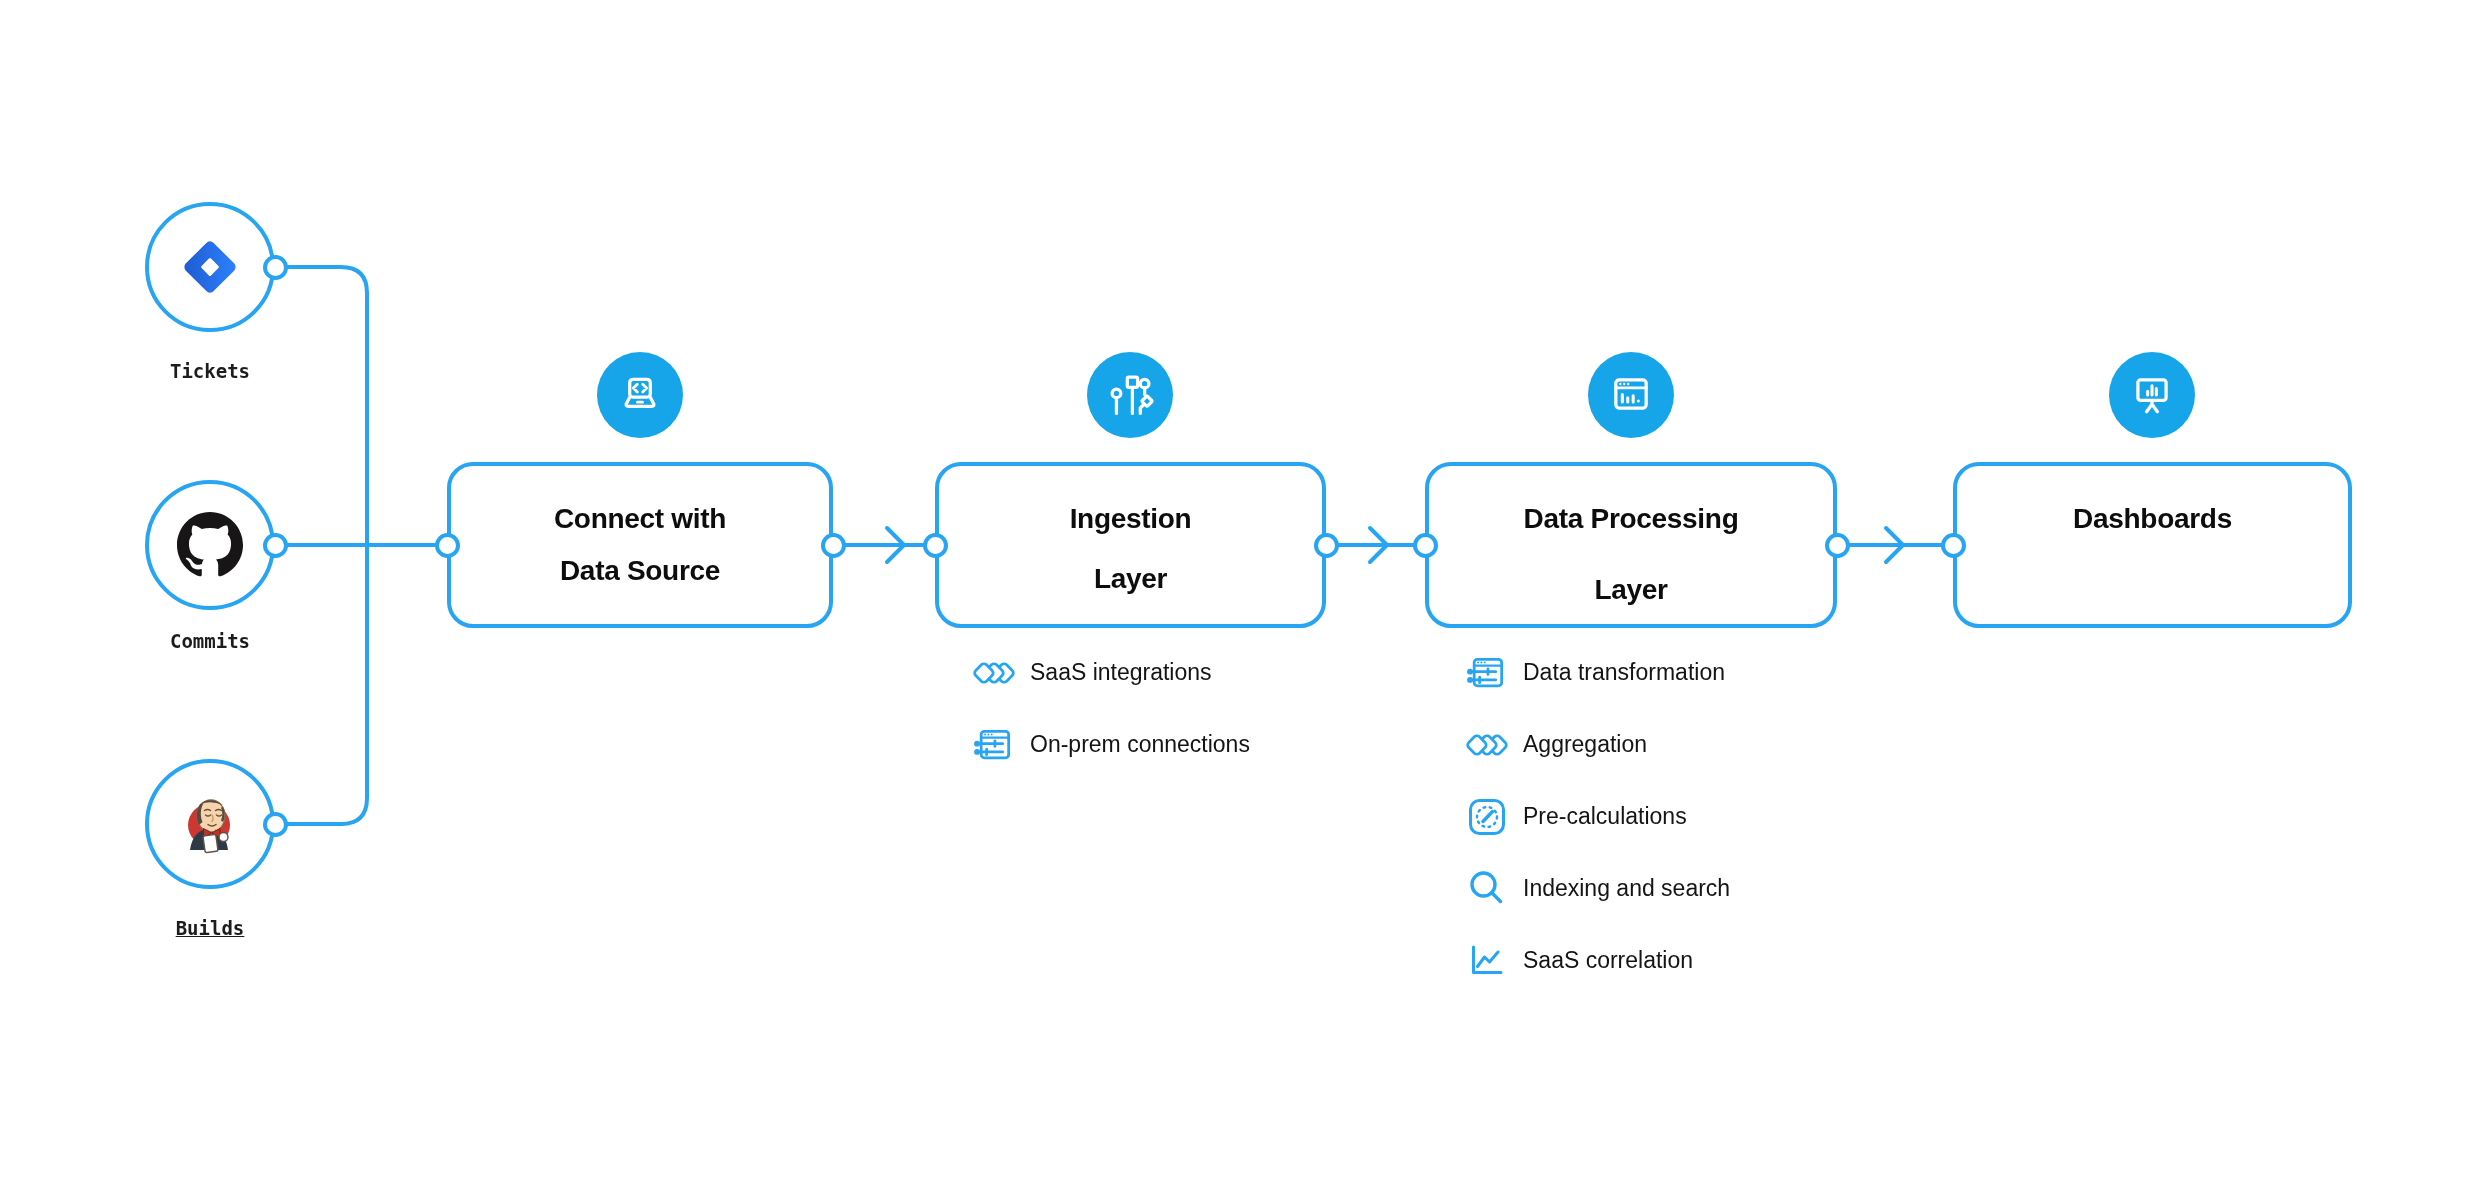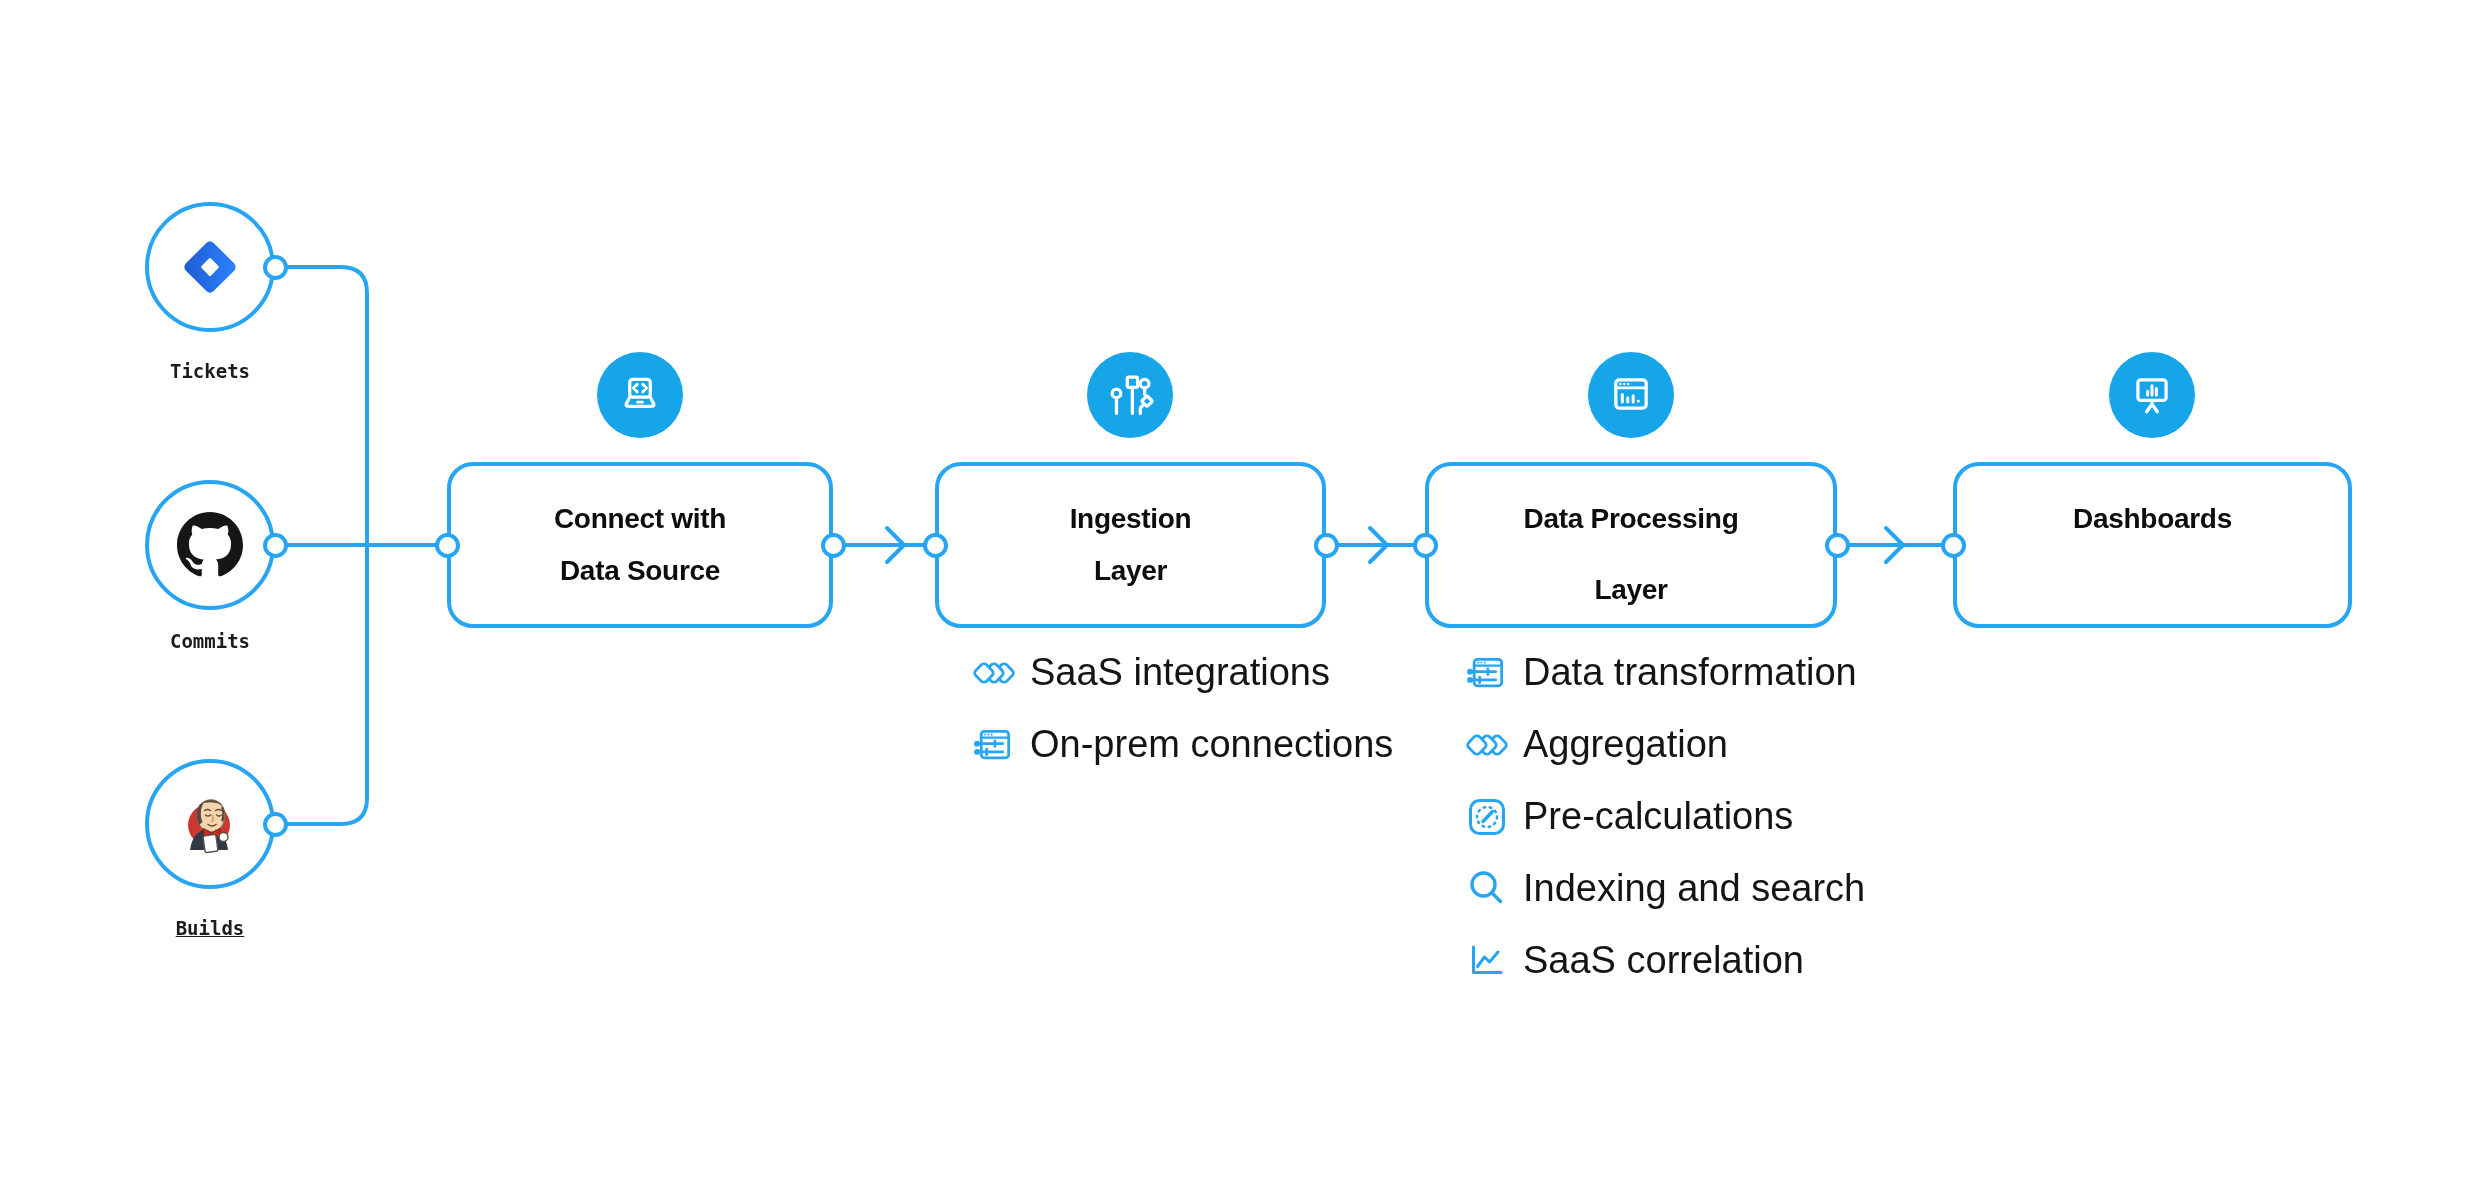--- a/index.html
+++ b/index.html
@@ -30,21 +30,21 @@
   .box .t{font-weight:700;font-size:28px;line-height:52px;color:var(--title);
           text-align:center;letter-spacing:-0.3px;white-space:nowrap;}
 
   .node{position:absolute;width:25px;height:25px;border-radius:50%;background:#fff;
         border:4px solid var(--line);box-sizing:border-box;}
 
   .features{position:absolute;top:652px;display:flex;flex-direction:column;gap:31px;
             margin:0;padding:0;list-style:none;}
   .feat{display:flex;align-items:center;height:41px;}
   .feat .bicon{width:44px;display:flex;align-items:center;justify-content:center;flex:0 0 44px;}
-  .feat .flabel{margin-left:14px;font-size:38px;color:var(--text);white-space:nowrap;}
+  .feat .flabel{margin-left:14px;font-size:23px;color:var(--text);white-space:nowrap;}
 
   
   .sk{stroke:var(--line);fill:none;stroke-linecap:round;stroke-linejoin:round;}
   .skf{stroke:var(--line);fill:#fff;stroke-linecap:round;stroke-linejoin:round;}
   .fl{fill:var(--line);}
   .wsk{stroke:#fff;fill:none;stroke-linecap:round;stroke-linejoin:round;}
   .wfl{fill:#fff;}
 </style>
 </head>
 <body>
@@ -139,21 +139,21 @@
       <rect class="wsk" x="11" y="10" width="26" height="19" rx="2.5" stroke-width="3"></rect>
       <path class="wsk" d="M20 20.5 V24 M24 15.5 V24 M28 18 V24" stroke-width="2.8"></path>
       <path class="wsk" d="M24 29 V32.5 M24 32.5 L19 39.5 M24 32.5 L29 39.5" stroke-width="3"></path>
     </svg>
   </div>
 
   <div class="box" style="left:447px;width:386px;">
     <div class="t">Connect with</div>
     <div class="t">Data Source</div>
   </div>
-  <div class="box" style="left:935px;width:391px;">
+  <div class="box" style="left:935px;width:391px;gap:8px;">
     <div class="t">Ingestion</div>
     <div class="t">Layer</div>
   </div>
   <div class="box" style="left:1425px;width:412px;gap:19px;">
     <div class="t">Data Processing</div>
     <div class="t">Layer</div>
   </div>
   <div class="box" style="left:1953px;width:399px;">
     <div class="t">Dashboards</div>
   </div>

